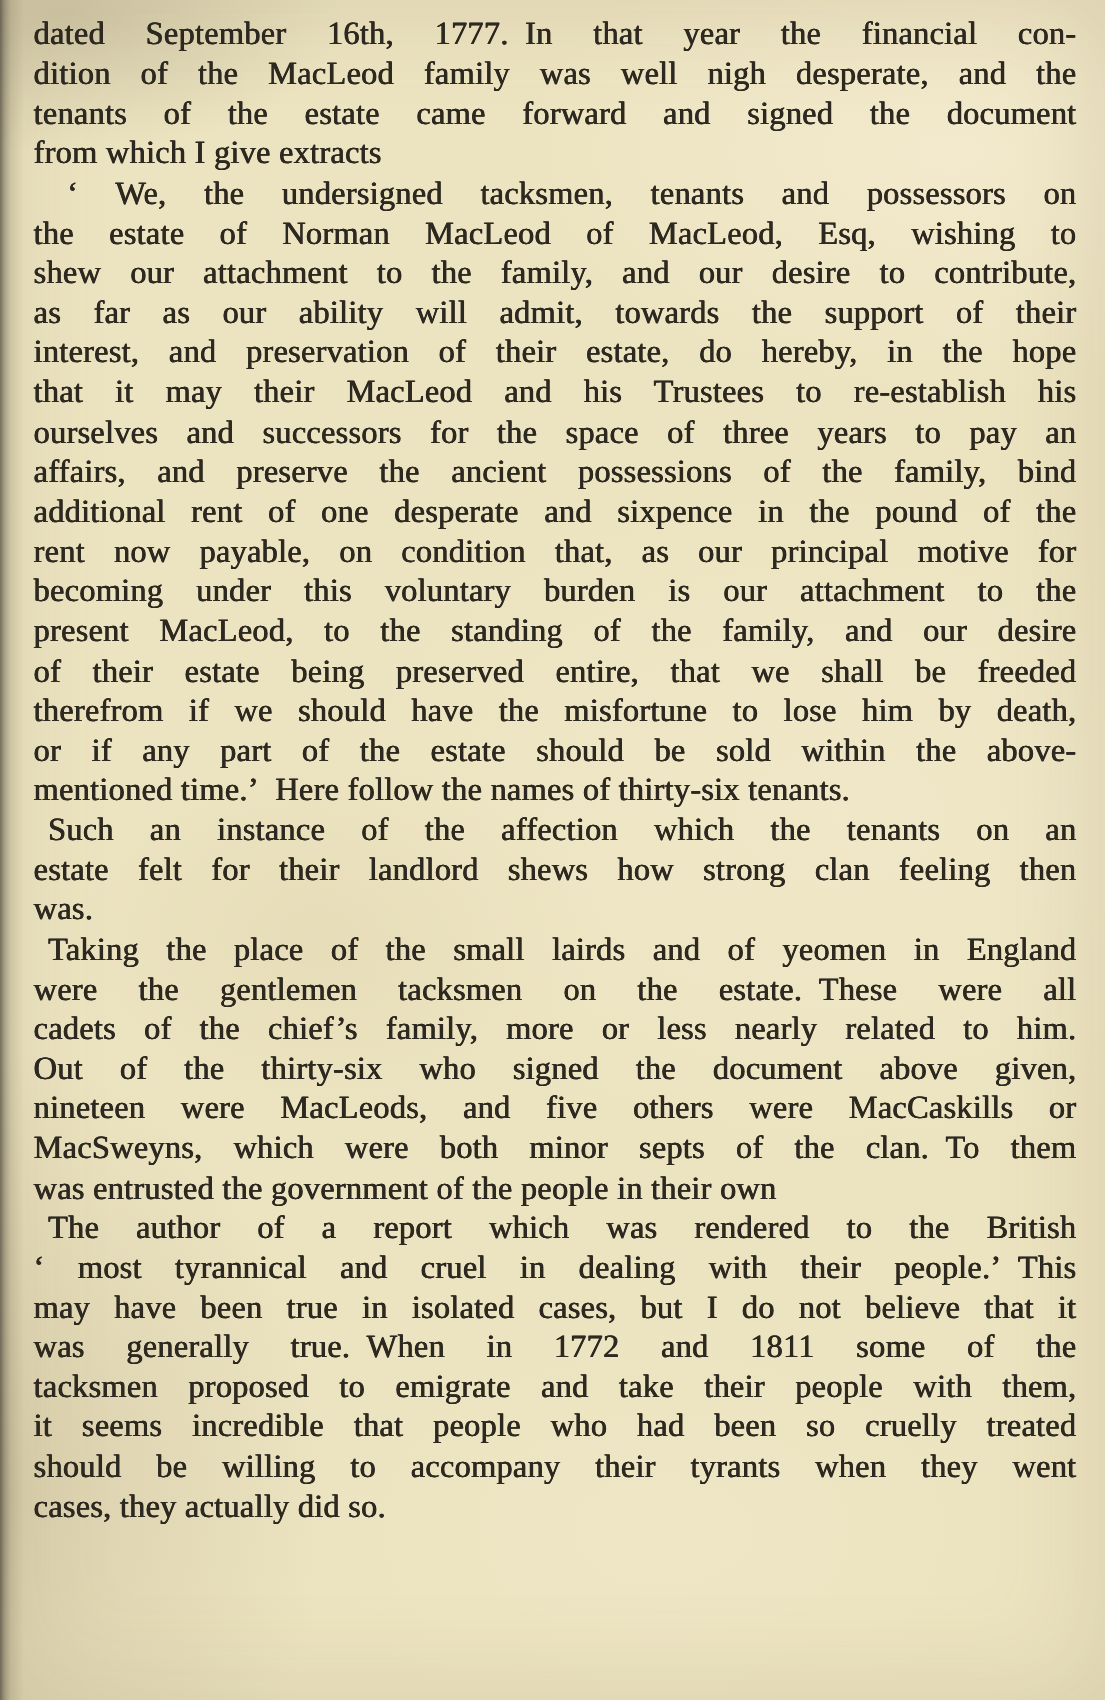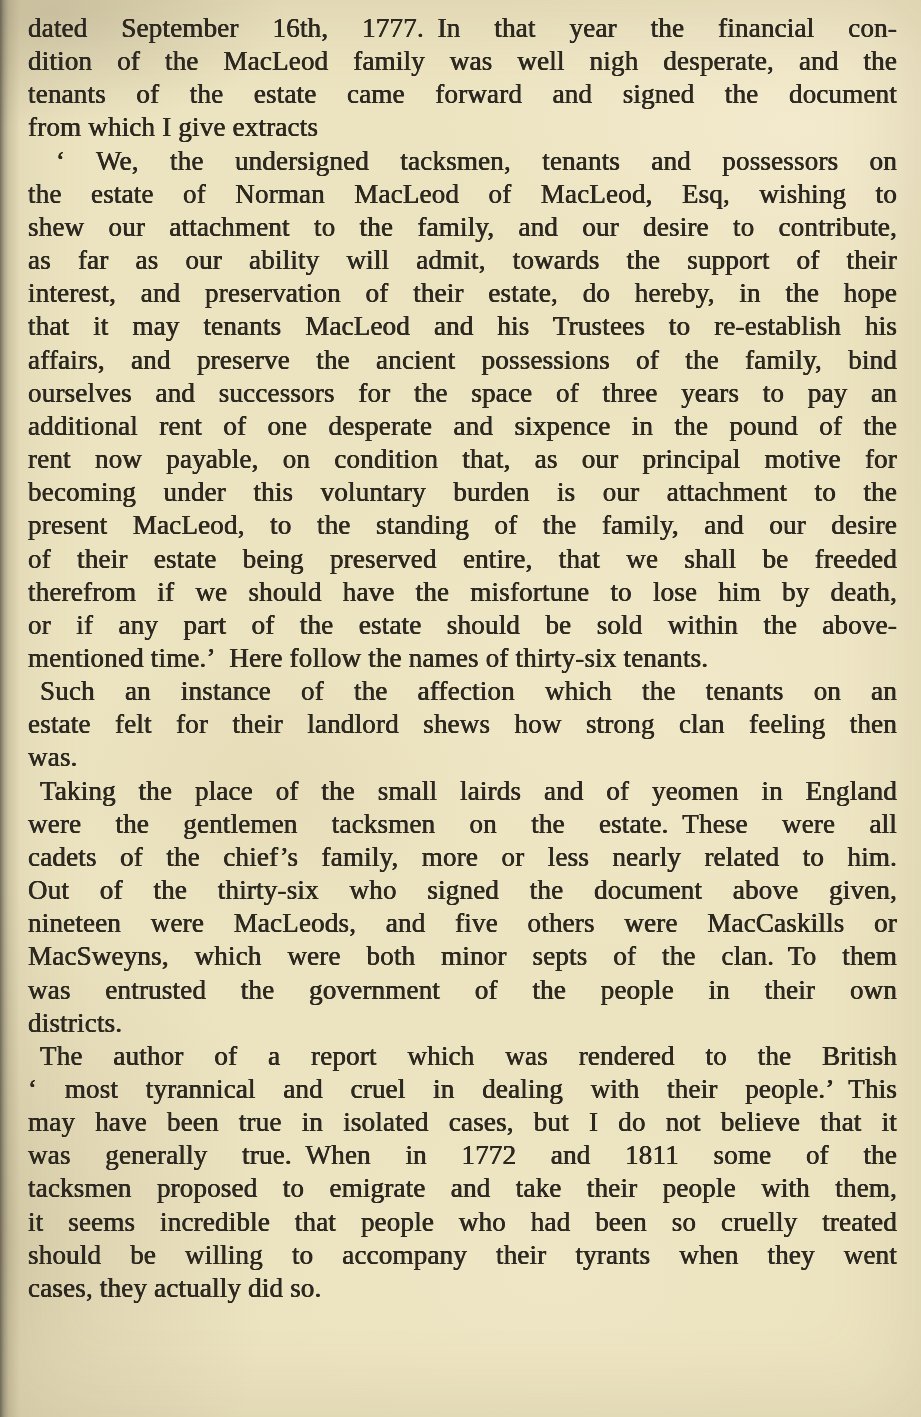--- a/index.html
+++ b/index.html
@@ -85,23 +85,23 @@
         <div class="line">dition of the MacLeod family was well nigh desperate, and the</div>
         <div class="line">tenants of the estate came forward and signed the document</div>
         <div class="line">from which I give extracts</div>
       </div>
       <div class="para ind-large">
         <div class="line">‘ We, the undersigned tacksmen, tenants and possessors on</div>
         <div class="line">the estate of Norman MacLeod of MacLeod, Esq, wishing to</div>
         <div class="line">shew our attachment to the family, and our desire to contribute,</div>
         <div class="line">as far as our ability will admit, towards the support of their</div>
         <div class="line">interest, and preservation of their estate, do hereby, in the hope</div>
-        <div class="line">that it may tenants MacLeod and his Trustees to re-establish his</div>
+        <div class="line">that it may their MacLeod and his Trustees to re-establish his</div>
+        <div class="line">ourselves and successors for the space of three years to pay an</div>
         <div class="line">affairs, and preserve the ancient possessions of the family, bind</div>
-        <div class="line">ourselves and successors for the space of three years to pay an</div>
         <div class="line">additional rent of one desperate and sixpence in the pound of the</div>
         <div class="line">rent now payable, on condition that, as our principal motive for</div>
         <div class="line">becoming under this voluntary burden is our attachment to the</div>
         <div class="line">present MacLeod, to the standing of the family, and our desire</div>
         <div class="line">of their estate being preserved entire, that we shall be freeded</div>
         <div class="line">therefrom if we should have the misfortune to lose him by death,</div>
         <div class="line">or if any part of the estate should be sold within the above-</div>
         <div class="line">mentioned time.’ Here follow the names of thirty-six tenants.</div>
       </div>
       <div class="para ind-small">
@@ -110,21 +110,20 @@
         <div class="line">was.</div>
       </div>
       <div class="para ind-small">
         <div class="line">Taking the place of the small lairds and of yeomen in England</div>
         <div class="line">were the gentlemen tacksmen on the estate. These were all</div>
         <div class="line">cadets of the chief’s family, more or less nearly related to him.</div>
         <div class="line">Out of the thirty-six who signed the document above given,</div>
         <div class="line">nineteen were MacLeods, and five others were MacCaskills or</div>
         <div class="line">MacSweyns, which were both minor septs of the clan. To them</div>
         <div class="line">was entrusted the government of the people in their own</div>
-        <div class="line">districts.</div>
       </div>
       <div class="para ind-small">
         <div class="line">The author of a report which was rendered to the British</div>
         <div class="line">‘ most tyrannical and cruel in dealing with their people.’ This</div>
         <div class="line">may have been true in isolated cases, but I do not believe that it</div>
         <div class="line">was generally true. When in 1772 and 1811 some of the</div>
         <div class="line">tacksmen proposed to emigrate and take their people with them,</div>
         <div class="line">it seems incredible that people who had been so cruelly treated</div>
         <div class="line">should be willing to accompany their tyrants when they went</div>
         <div class="line">cases, they actually did so.</div>

